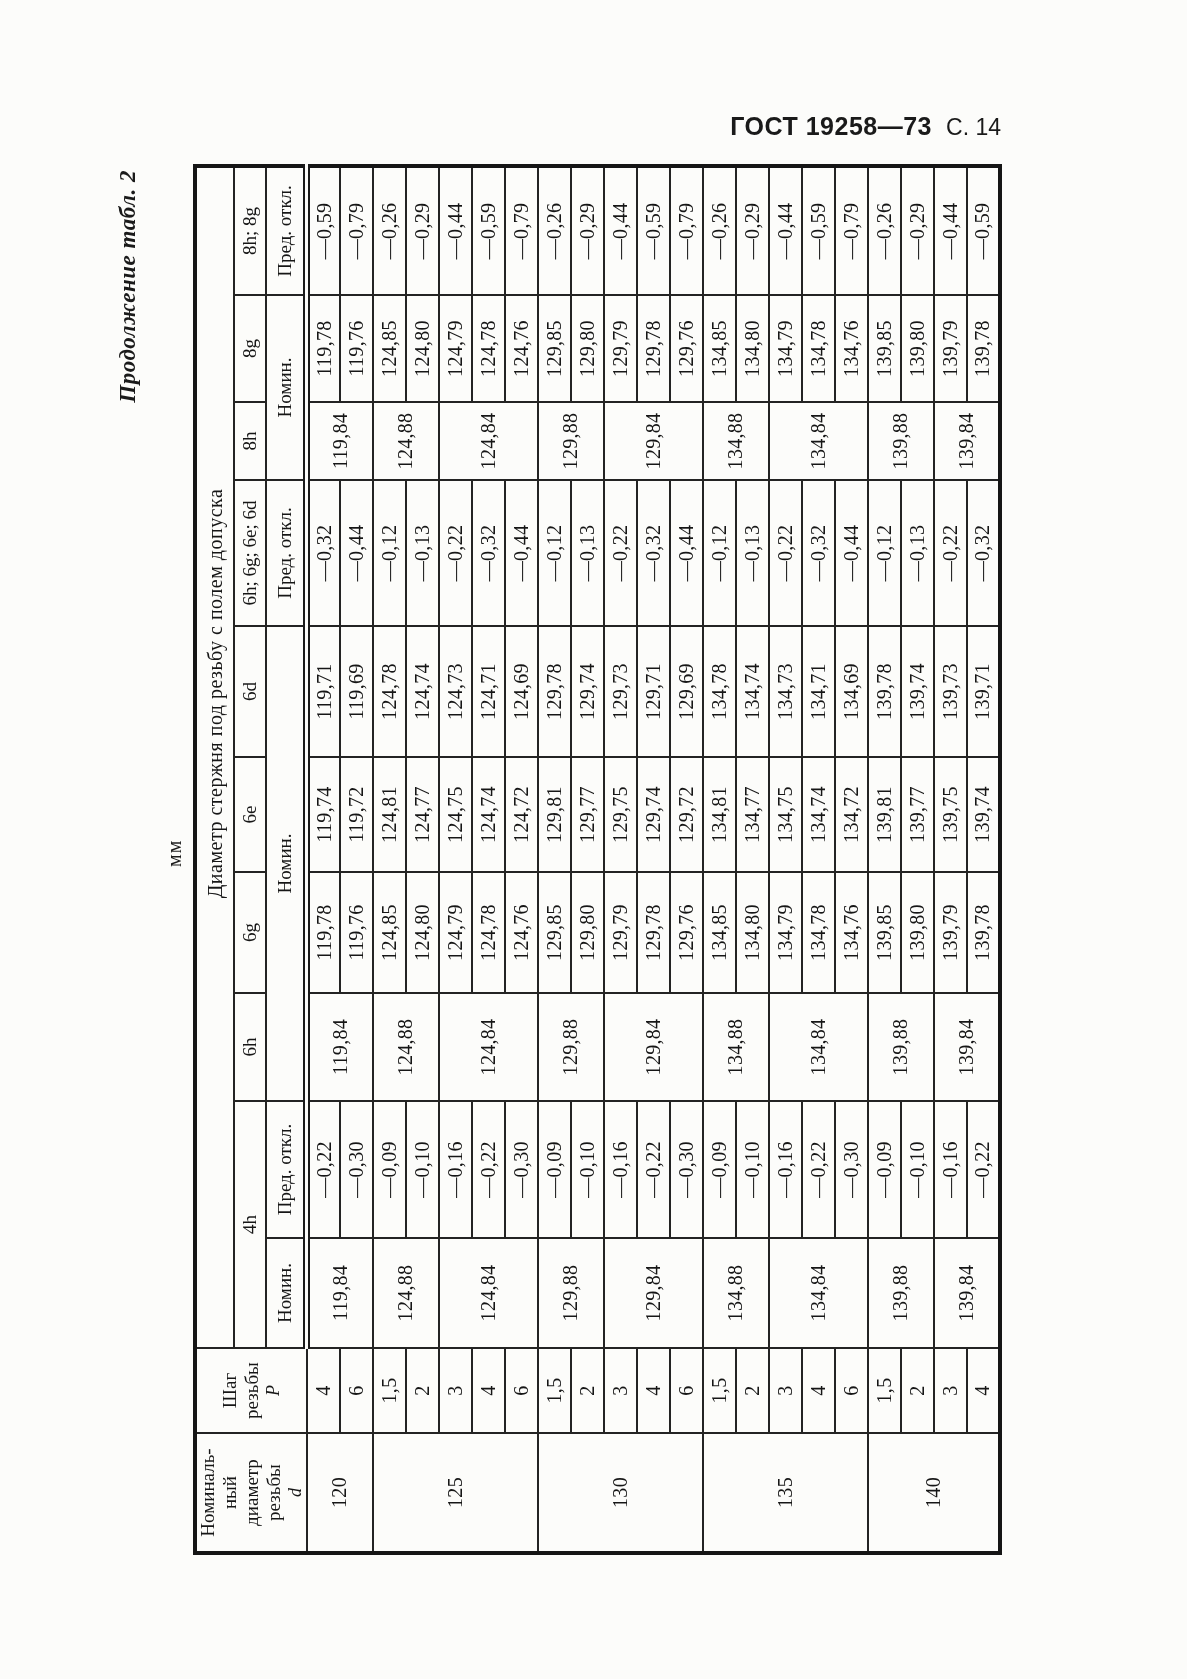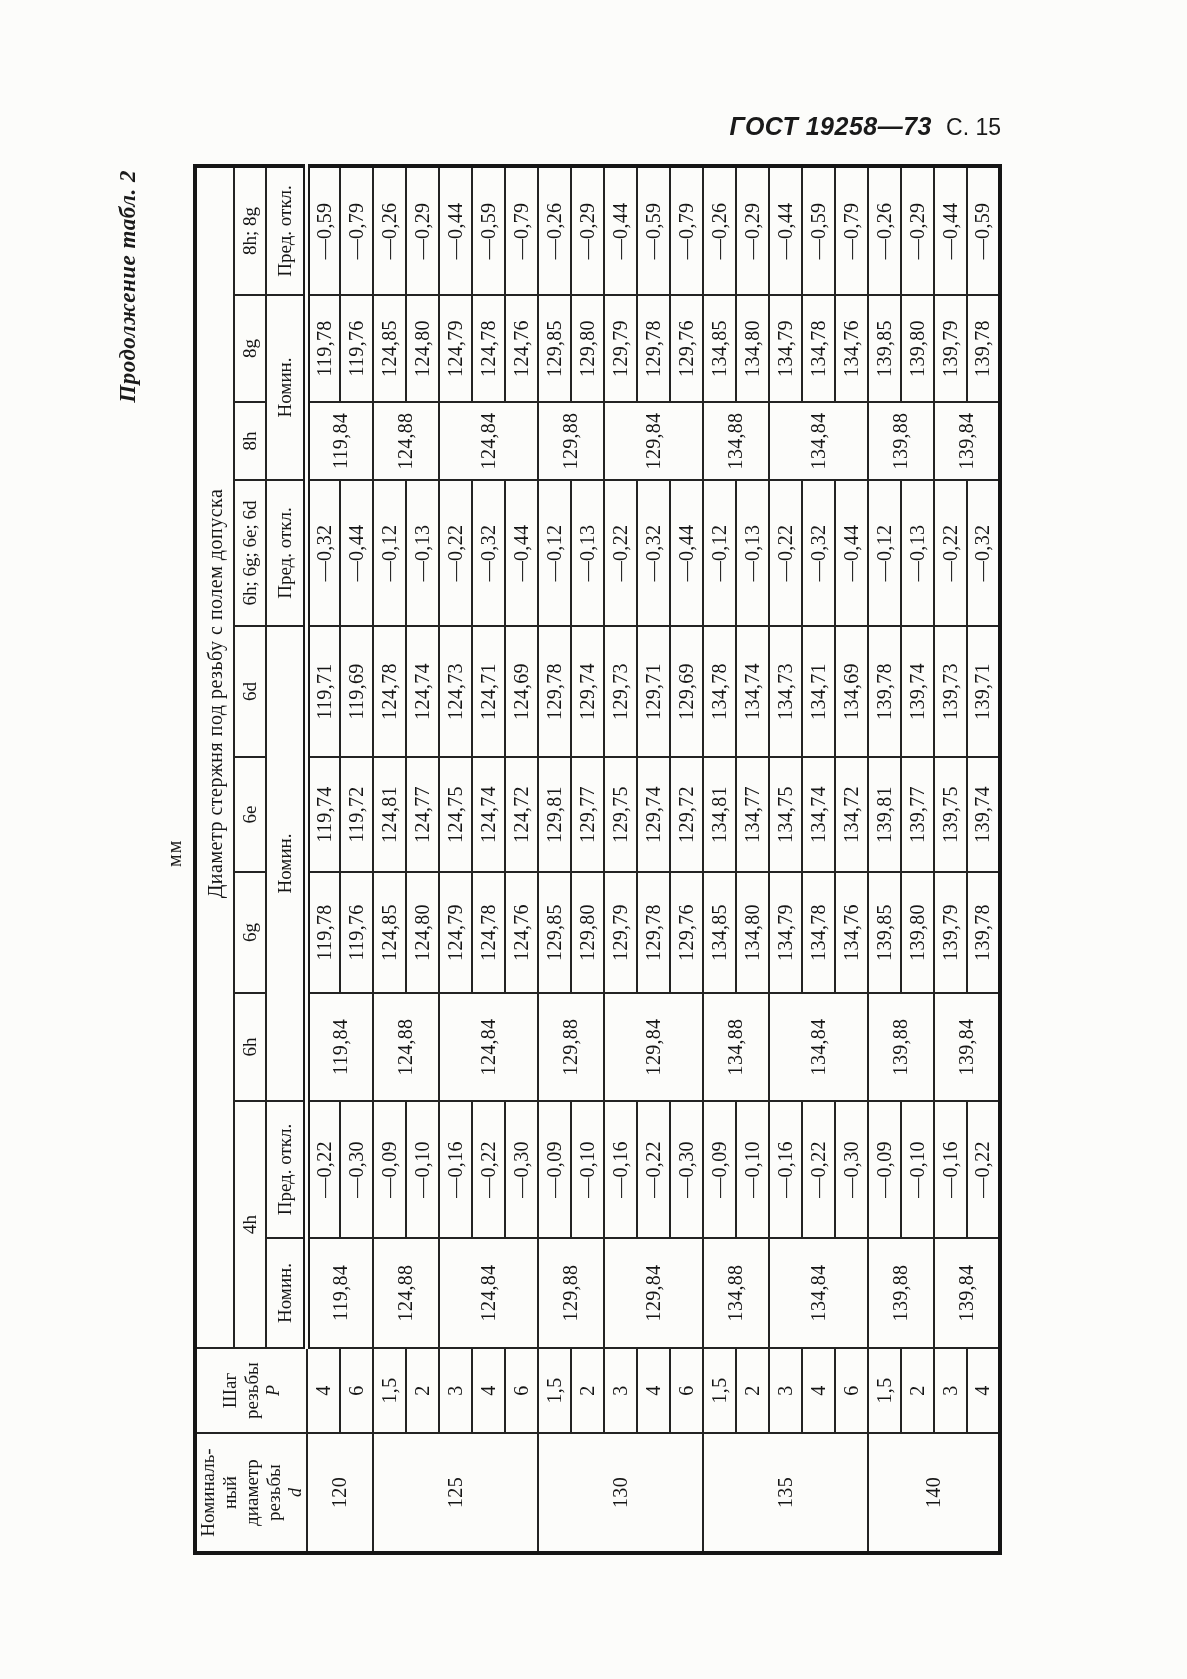--- a/index.html
+++ b/index.html
@@ -5,21 +5,21 @@
   html,body{margin:0;padding:0;}
   body{
     width:1187px;height:1679px;position:relative;overflow:hidden;
     background:#fcfcfa;color:#1a1a1a;
     font-family:"Liberation Serif", serif;
   }
   .page-header{
     position:absolute;top:112px;right:186px;white-space:nowrap;
     font-family:"Liberation Sans", sans-serif;
   }
-  .doc-number{font-weight:bold;font-size:25px;letter-spacing:0.5px;font-style:italic;}
+  .doc-number{font-weight:bold;font-size:25px;letter-spacing:0.5px;}
   .page-label{font-size:23px;margin-left:14px;}
   
   .rot{
     position:absolute;left:107px;top:168px;width:1387px;height:902px;
     transform-origin:0 0;
     transform:rotate(-90deg) translateX(-1387px);
   }
   .continuation{
     position:absolute;top:8px;right:2px;
     font-style:italic;font-weight:bold;font-size:23px;letter-spacing:0.5px;
@@ -50,21 +50,21 @@
   .rowC th,.hd,.hp{border-bottom:7px double #1a1a1a;}
   .gost tbody tr{height:33px;}
   .gost tbody td{font-size:20px;letter-spacing:0.3px;white-space:nowrap;}
 </style>
 </head>
 <body>
 
 <div>
 
   <div class="page-header">
-    <span class="doc-number">ГОСТ 19258—73</span><span class="page-label">С. 15</span>
+    <span class="doc-number">ГОСТ 19258—73</span><span class="page-label">С. 14</span>
   </div>
 
   <div class="rot">
 
     <div class="continuation">Продолжение табл. 2</div>
     <div class="units">мм</div>
 
     <table class="gost">
       <colgroup>
         <col style="width:120px">

